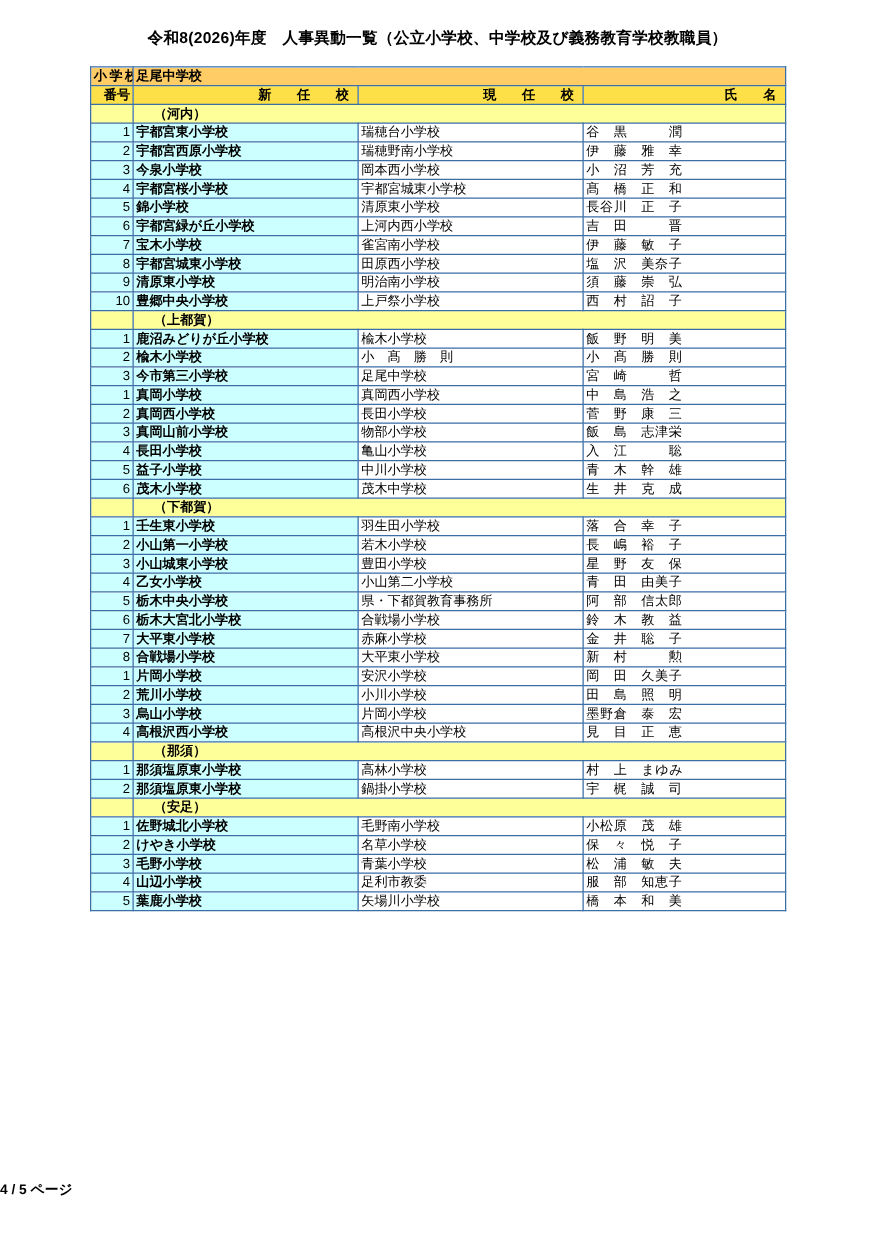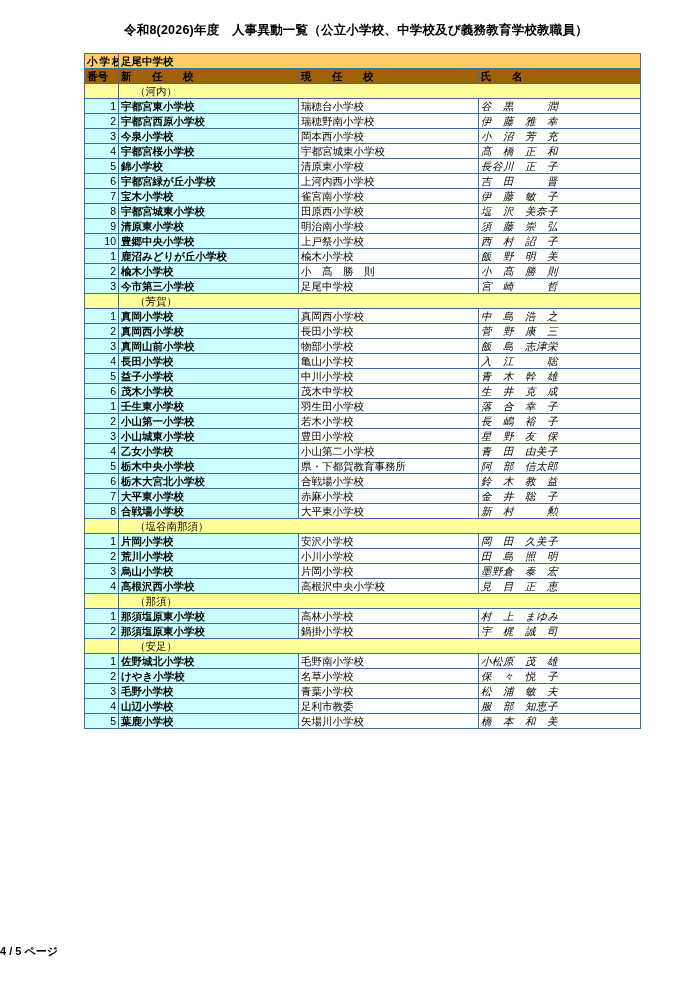--- a/index.html
+++ b/index.html
@@ -12,21 +12,20 @@
     height: 989px;
     font-family: "Liberation Sans", sans-serif;
     color: #000000;
     position: relative;
   }
   .page {
     width: 700px;
     height: 989px;
     position: relative;
     box-sizing: border-box;
-    padding-left: 12px;
   }
   .doc-title {
     text-align: center;
     font-size: 12.5px;
     font-weight: bold;
     padding-top: 22px;
     letter-spacing: 0.2px;
   }
   .table-wrap {
     margin: 14px 0 0 72px;
@@ -63,52 +62,51 @@
     font-size: 10.5px;
     letter-spacing: 2px;
   }
   .sec-text {
     background: #ffcc66;
     font-weight: bold;
     font-size: 10.5px;
     padding-left: 6px;
   }
   .hdr td {
-    background: #a16207;
-    text-align: left;
+    background: #fde047;
+    text-align: right;
     font-weight: bold;
     font-size: 10.5px;
   }
   .hdr td.sp {
     letter-spacing: 5px;
   }
   .group td {
     background: #ffff99;
-    font-weight: normal;
+    font-weight: bold;
     font-size: 10.5px;
   }
   .group td.gname {
     padding-left: 16px;
   }
   .num {
     text-align: right;
     background: #ccffff;
     padding-right: 3px;
   }
   .cell-new {
     background: #ccffff;
     font-weight: bold;
   }
   .cell-cur {
     background: #ffffff;
   }
   .cell-name {
     background: #ffffff;
     letter-spacing: 0.5px;
-    font-style: italic;
   }
   .footer {
     position: absolute;
     bottom: 30px;
     left: 0;
     width: 700px;
     text-align: left;
     font-size: 11px;
     font-weight: bold;
   }
@@ -196,41 +194,41 @@
             <td class="cell-new">清原東小学校</td>
             <td class="cell-cur">明治南小学校</td>
             <td class="cell-name">須　藤　崇　弘</td>
           </tr>
           <tr>
             <td class="num">10</td>
             <td class="cell-new">豊郷中央小学校</td>
             <td class="cell-cur">上戸祭小学校</td>
             <td class="cell-name">西　村　詔　子</td>
           </tr>
+          <tr class="group">
+            <td></td>
+            <td class="gname" colspan="3">（上都賀）</td>
+          </tr>
           <tr>
             <td class="num">1</td>
             <td class="cell-new">鹿沼みどりが丘小学校</td>
             <td class="cell-cur">楡木小学校</td>
             <td class="cell-name">飯　野　明　美</td>
           </tr>
           <tr>
             <td class="num">2</td>
             <td class="cell-new">楡木小学校</td>
             <td class="cell-cur">小　髙　勝　則</td>
             <td class="cell-name">小　髙　勝　則</td>
           </tr>
           <tr>
             <td class="num">3</td>
             <td class="cell-new">今市第三小学校</td>
             <td class="cell-cur">足尾中学校</td>
             <td class="cell-name">宮　崎　　　哲</td>
-          </tr>
-          <tr class="group">
-            <td></td>
-            <td class="gname" colspan="3">（芳賀）</td>
           </tr>
           <tr>
             <td class="num">1</td>
             <td class="cell-new">真岡小学校</td>
             <td class="cell-cur">真岡西小学校</td>
             <td class="cell-name">中　島　浩　之</td>
           </tr>
           <tr>
             <td class="num">2</td>
             <td class="cell-new">真岡西小学校</td>
@@ -254,20 +252,24 @@
             <td class="cell-new">益子小学校</td>
             <td class="cell-cur">中川小学校</td>
             <td class="cell-name">青　木　幹　雄</td>
           </tr>
           <tr>
             <td class="num">6</td>
             <td class="cell-new">茂木小学校</td>
             <td class="cell-cur">茂木中学校</td>
             <td class="cell-name">生　井　克　成</td>
           </tr>
+          <tr class="group">
+            <td></td>
+            <td class="gname" colspan="3">（下都賀）</td>
+          </tr>
           <tr>
             <td class="num">1</td>
             <td class="cell-new">壬生東小学校</td>
             <td class="cell-cur">羽生田小学校</td>
             <td class="cell-name">落　合　幸　子</td>
           </tr>
           <tr>
             <td class="num">2</td>
             <td class="cell-new">小山第一小学校</td>
             <td class="cell-cur">若木小学校</td>
@@ -302,24 +304,20 @@
             <td class="cell-new">大平東小学校</td>
             <td class="cell-cur">赤麻小学校</td>
             <td class="cell-name">金　井　聡　子</td>
           </tr>
           <tr>
             <td class="num">8</td>
             <td class="cell-new">合戦場小学校</td>
             <td class="cell-cur">大平東小学校</td>
             <td class="cell-name">新　村　　　勲</td>
           </tr>
-          <tr class="group">
-            <td></td>
-            <td class="gname" colspan="3">（塩谷南那須）</td>
-          </tr>
           <tr>
             <td class="num">1</td>
             <td class="cell-new">片岡小学校</td>
             <td class="cell-cur">安沢小学校</td>
             <td class="cell-name">岡　田　久美子</td>
           </tr>
           <tr>
             <td class="num">2</td>
             <td class="cell-new">荒川小学校</td>
             <td class="cell-cur">小川小学校</td>

